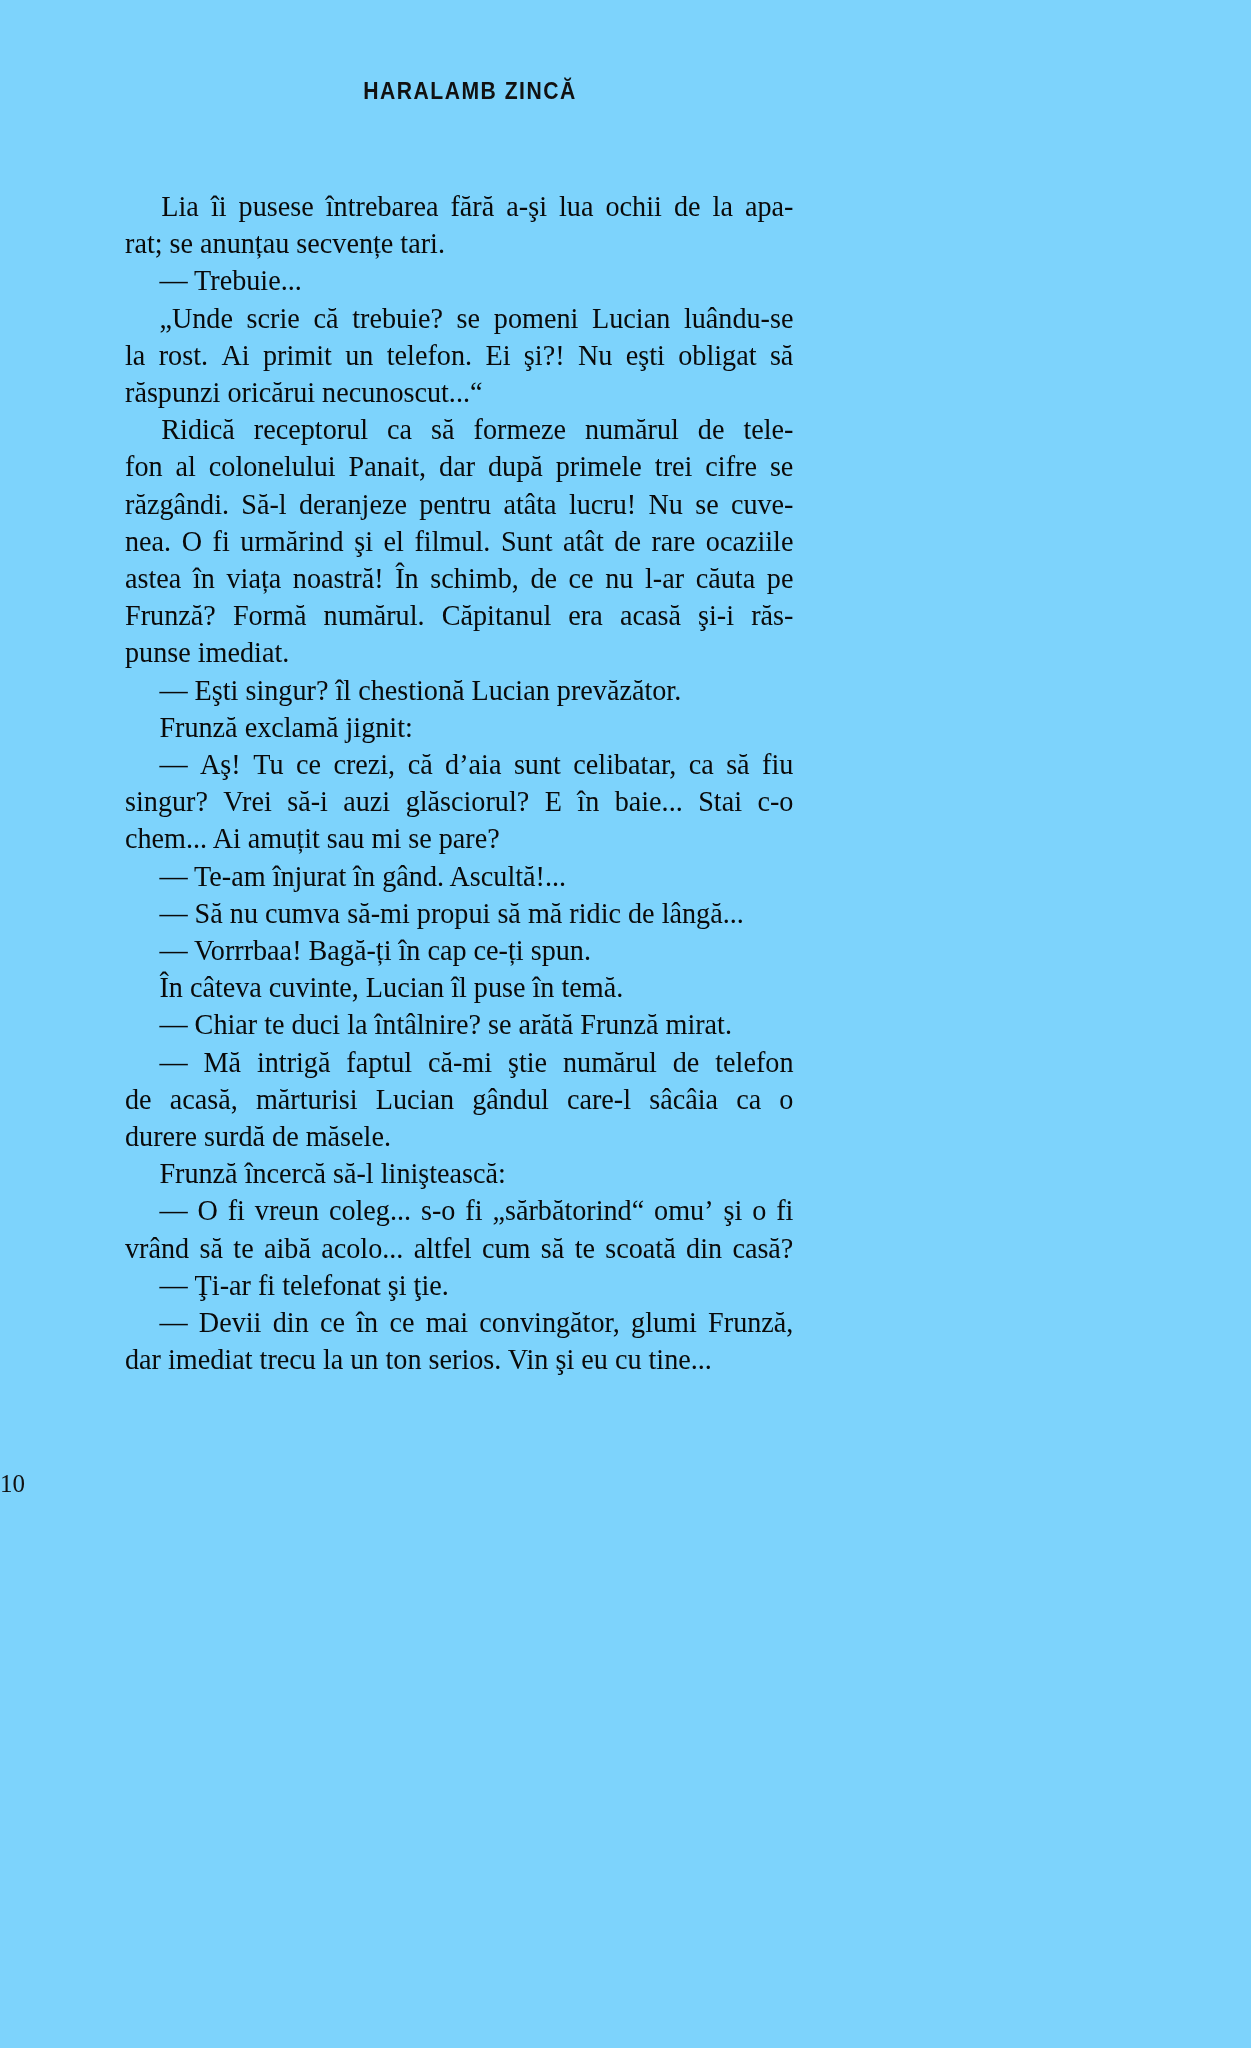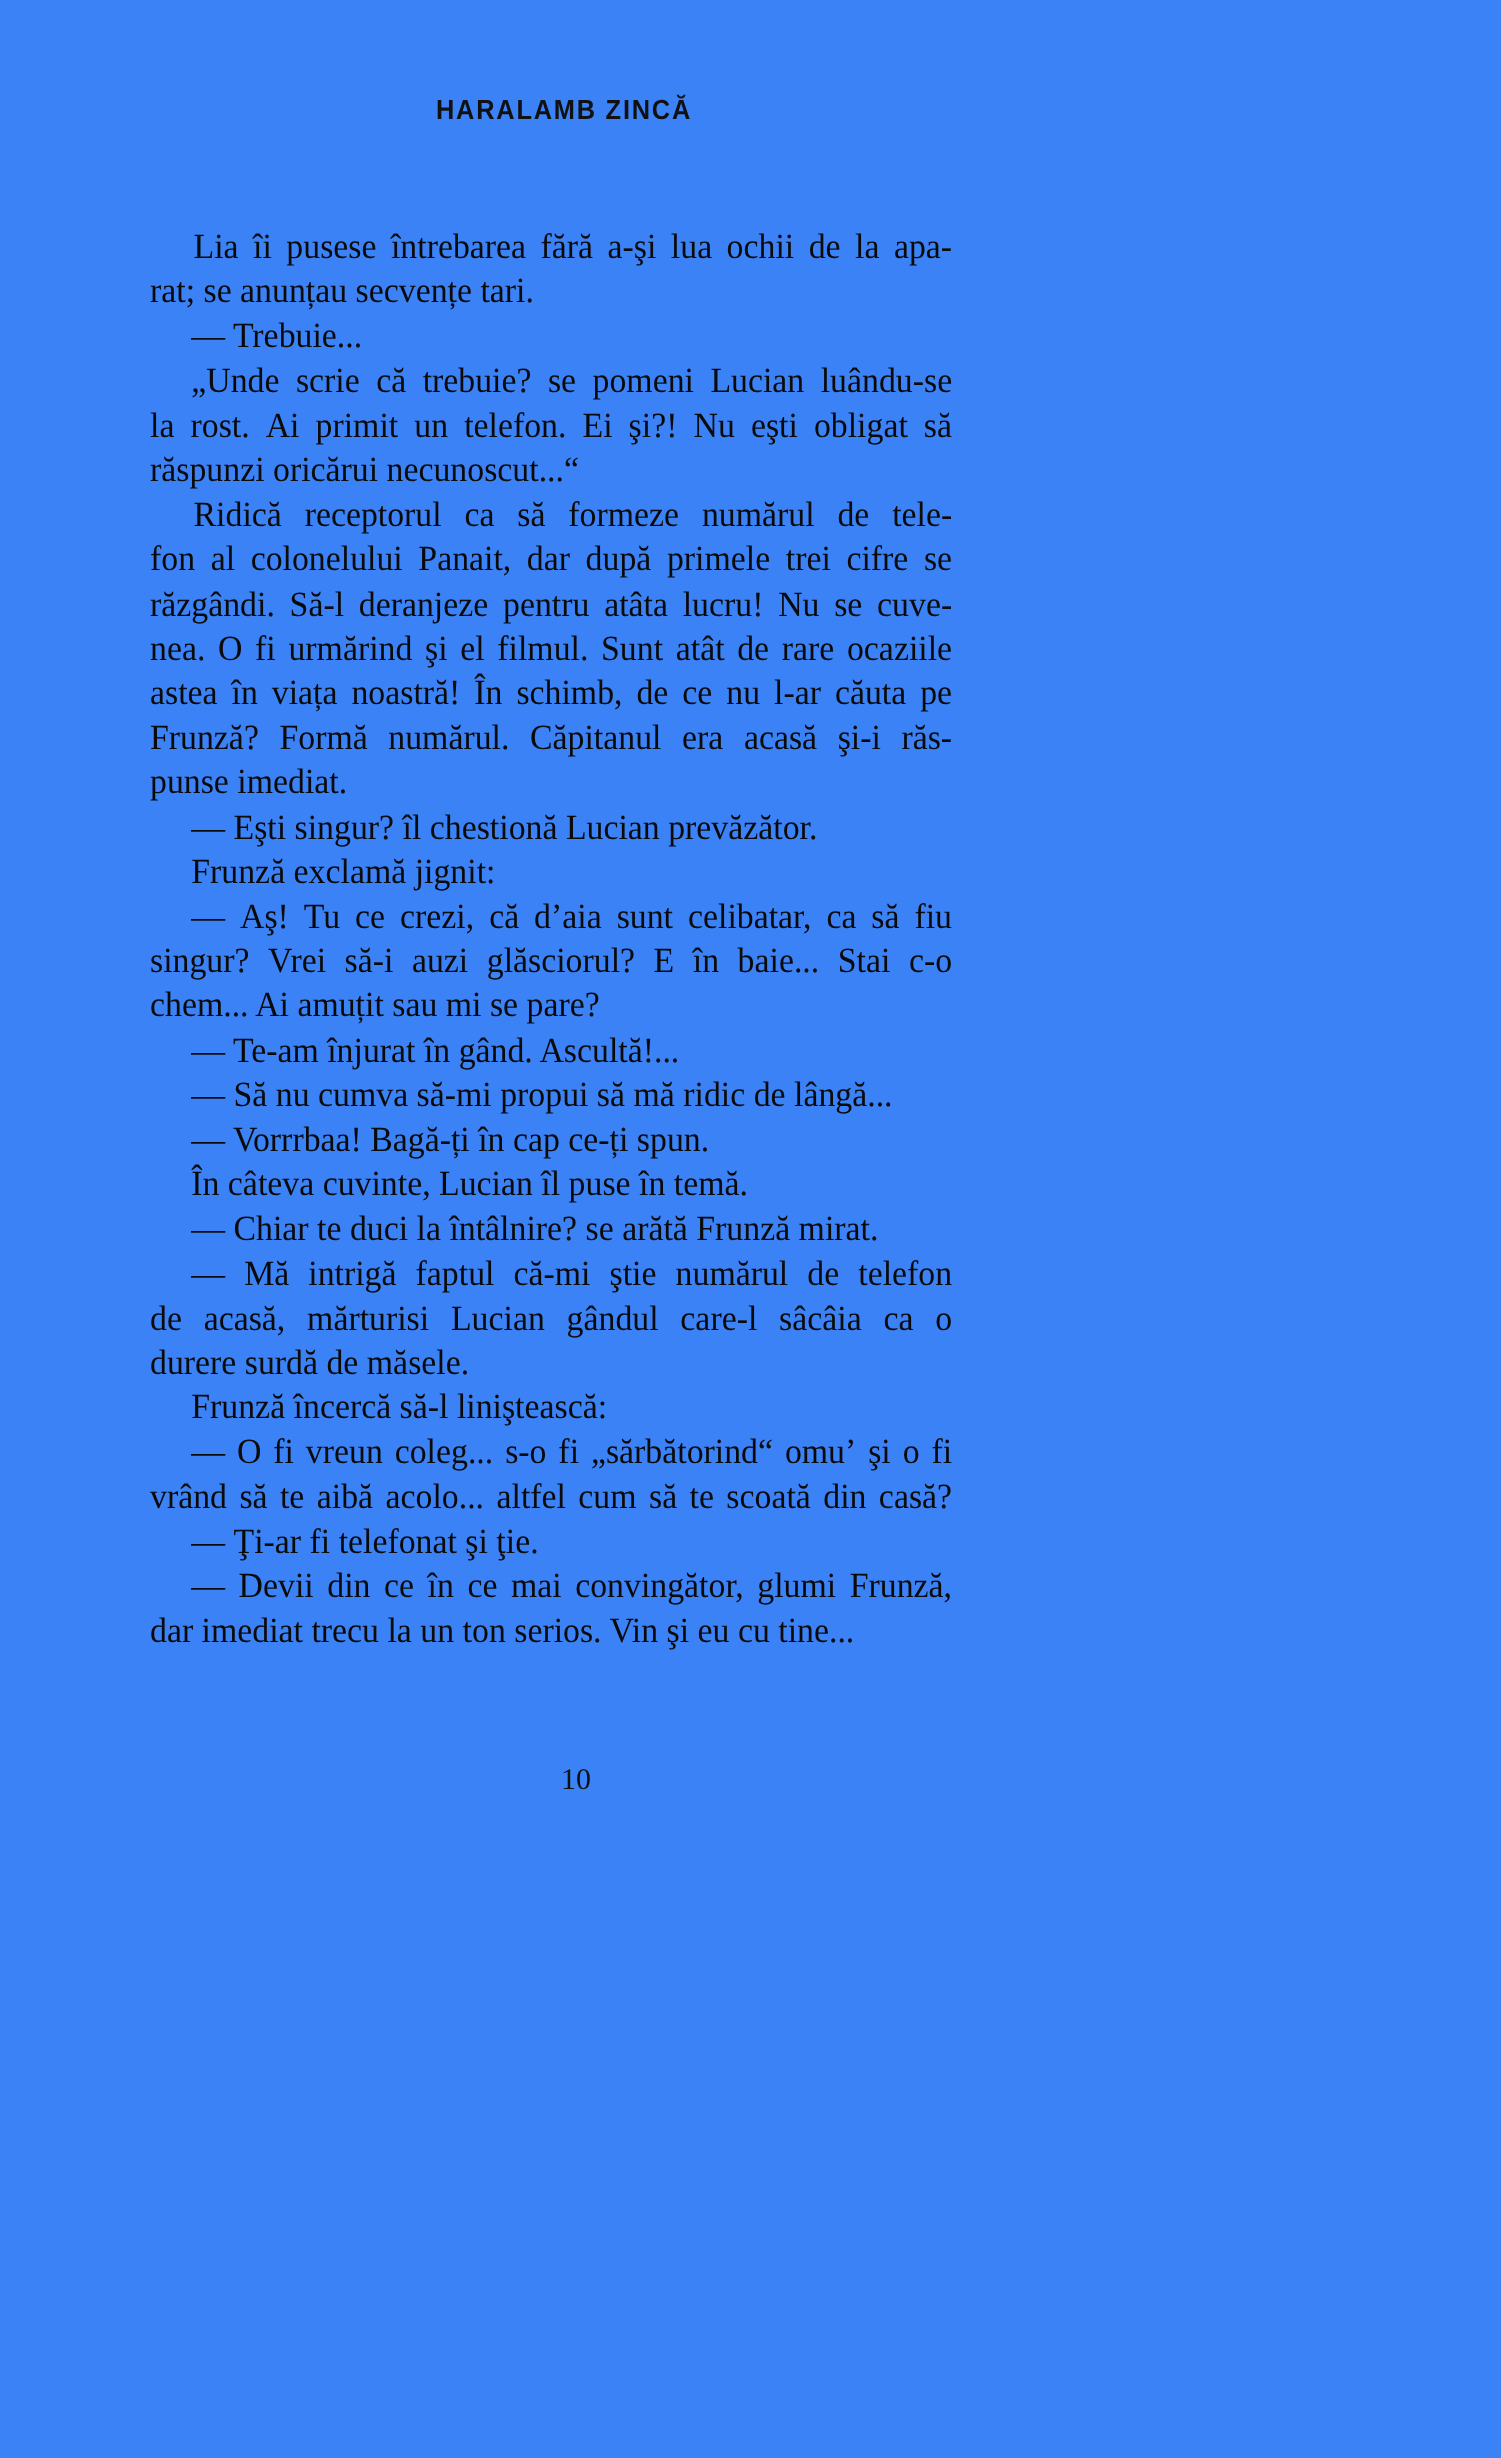--- a/index.html
+++ b/index.html
@@ -13,21 +13,21 @@
     height: 2048px;
     position: relative;
     font-family: "Liberation Serif", "DejaVu Serif", serif;
     color: #000000;
     overflow: hidden;
   }
 
   .page {
     position: absolute;
     inset: 0;
-    background: #3b82f6;
+    background: #7dd3fc;
   }
 
   
   .running-head {
     position: absolute;
     top: 78px;
     left: 0;
     width: 940px;              
     text-align: center;
     font-family: "Liberation Sans", "DejaVu Sans", sans-serif;
@@ -69,21 +69,20 @@
 
   .indent { padding-left: 38px; }
   .indent-dash { padding-left: 36px; }
 
   
   .folio {
     position: absolute;
     top: 1470px;
     left: 0;
     width: 960px;
-    text-align: center;
     font-size: 25px;
     font-family: "Liberation Serif", "DejaVu Serif", serif;
     color: #111111;
   }
 </style>
 </head>
 <body>
 
 <div class="page">
 

